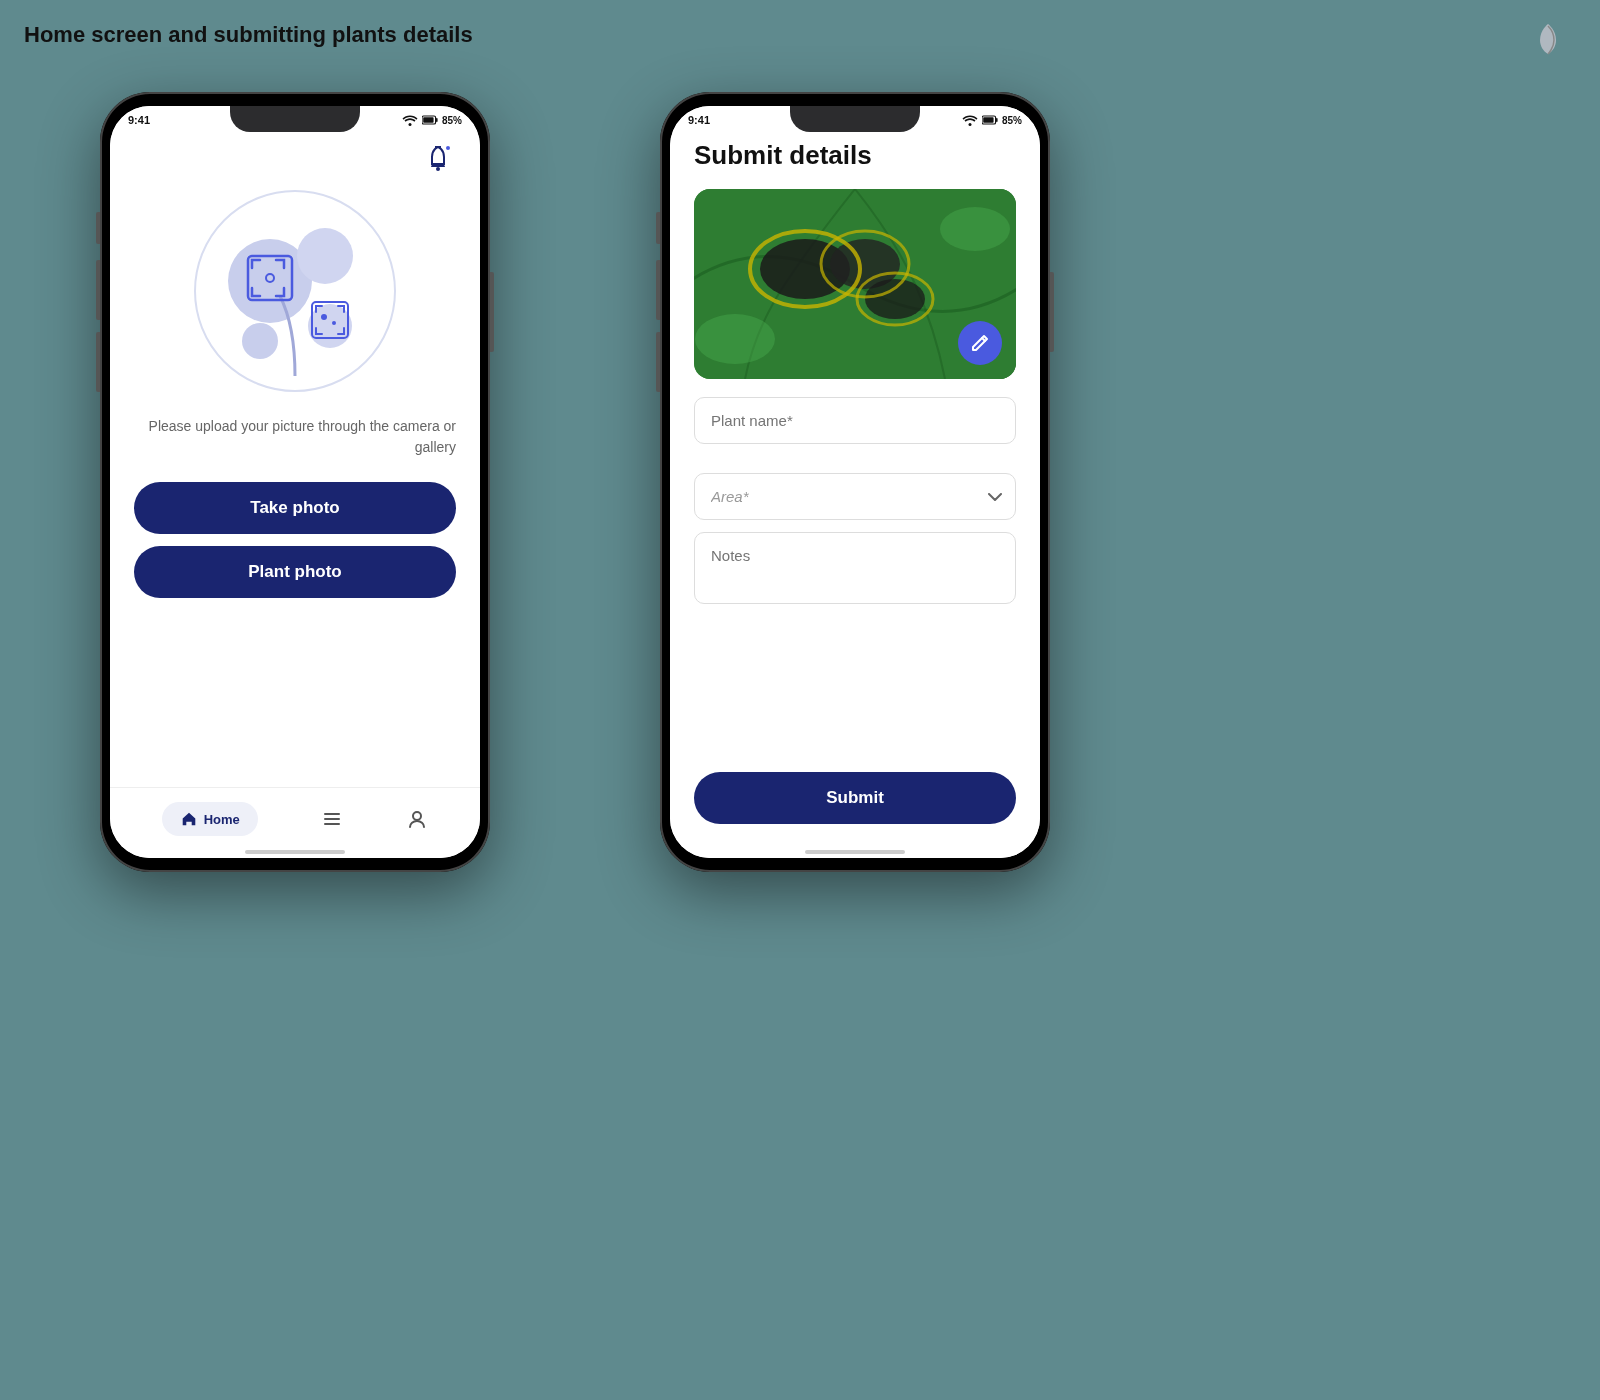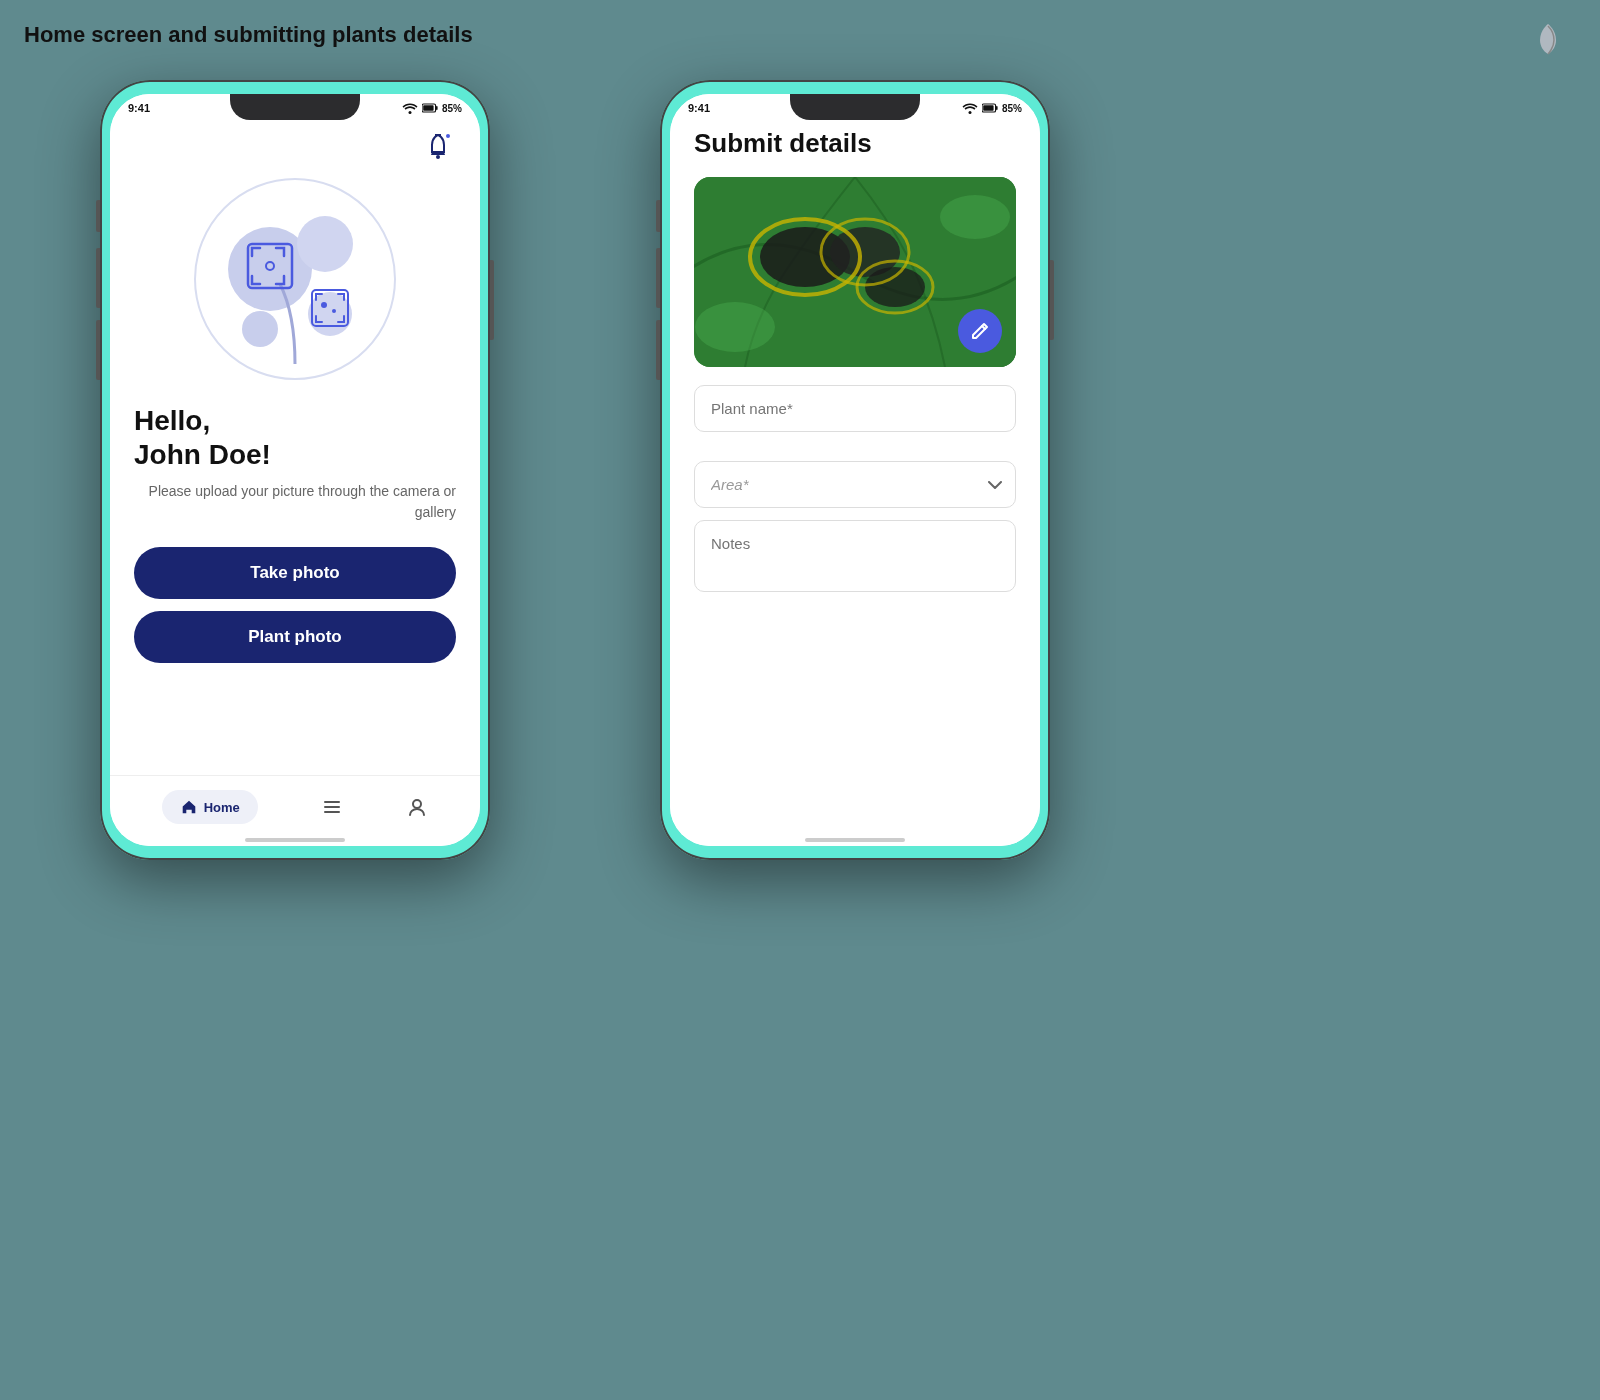--- a/index.html
+++ b/index.html
@@ -27,23 +27,23 @@
       position: absolute;
       top: 18px;
       right: 30px;
       width: 44px;
       height: 44px;
     }
 
     
     .phone {
       position: absolute;
-      top: 80px;
+      top: 92px;
       border-radius: 50px;
-      background: #5eead4;
+      background: #000000;
       box-shadow: 0 20px 60px rgba(0,0,0,0.45), inset 0 0 0 2px #444;
     }
 
     .phone-inner {
       position: absolute;
       top: 14px;
       left: 10px;
       right: 10px;
       bottom: 14px;
       border-radius: 40px;
@@ -453,21 +453,20 @@
             <rect x="122" y="116" width="36" height="36" rx="4" stroke="#4a5adf" stroke-width="2" fill="none"></rect>
             <path d="M126 126 L126 120 L132 120" stroke="#4a5adf" stroke-width="2" stroke-linecap="round"></path>
             <path d="M154 126 L154 120 L148 120" stroke="#4a5adf" stroke-width="2" stroke-linecap="round"></path>
             <path d="M126 142 L126 148 L132 148" stroke="#4a5adf" stroke-width="2" stroke-linecap="round"></path>
             <path d="M154 142 L154 148 L148 148" stroke="#4a5adf" stroke-width="2" stroke-linecap="round"></path>
             <circle cx="134" cy="131" r="3" fill="#4a5adf"></circle>
             <circle cx="144" cy="137" r="2" fill="#4a5adf"></circle>
           </svg>
         </div>
 
-        <div class="greeting">Hello,<br>John Doe!</div>
 
         <div class="subtitle">Please upload your picture through the camera or gallery</div>
 
         <button class="btn-primary">Take photo</button>
 
         <button class="btn-primary">Plant photo</button>
       </div>
 
       <div class="bottom-nav">
         <div class="nav-item nav-item-active">
@@ -571,17 +570,20 @@
             <svg width="14" height="8" viewBox="0 0 14 8" fill="none">
               <path d="M1 1L7 7L13 1" stroke="#666" stroke-width="2" stroke-linecap="round" stroke-linejoin="round"></path>
             </svg>
           </div>
         </div>
 
         
         <textarea class="form-textarea" placeholder="Notes" style=""></textarea>
       </div>
 
+      <div class="details-bottom">
+        <button class="btn-primary">Submit</button>
+      </div>
 
       <div class="home-indicator"></div>
     </div>
   </div>
 </div>
 
 </body></html>

